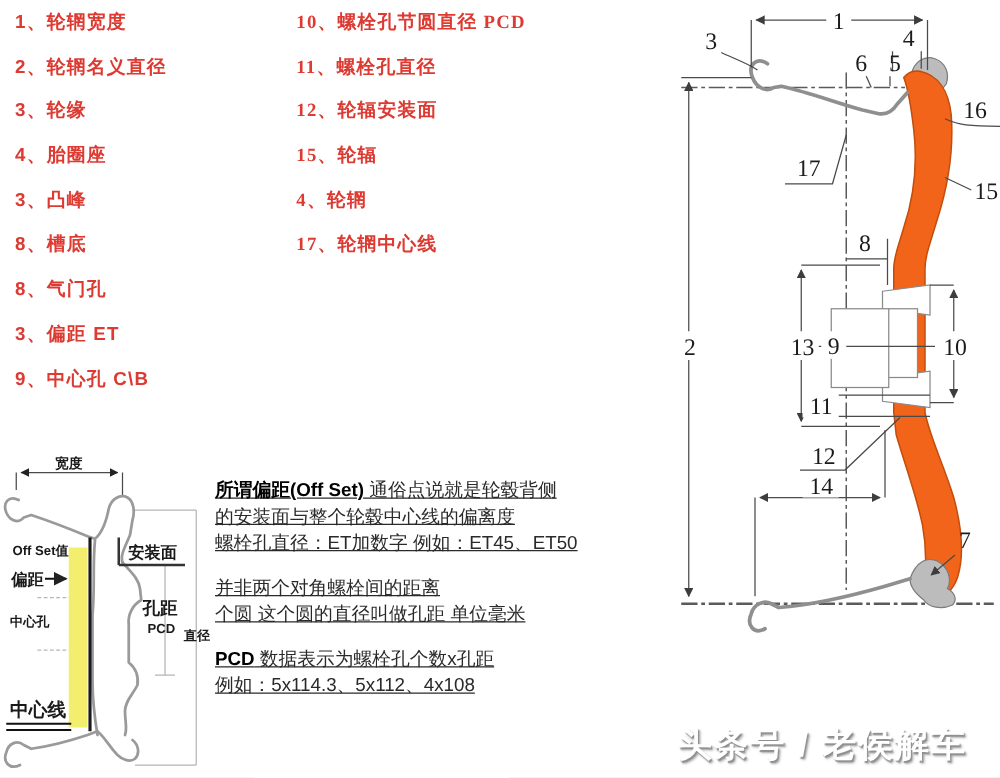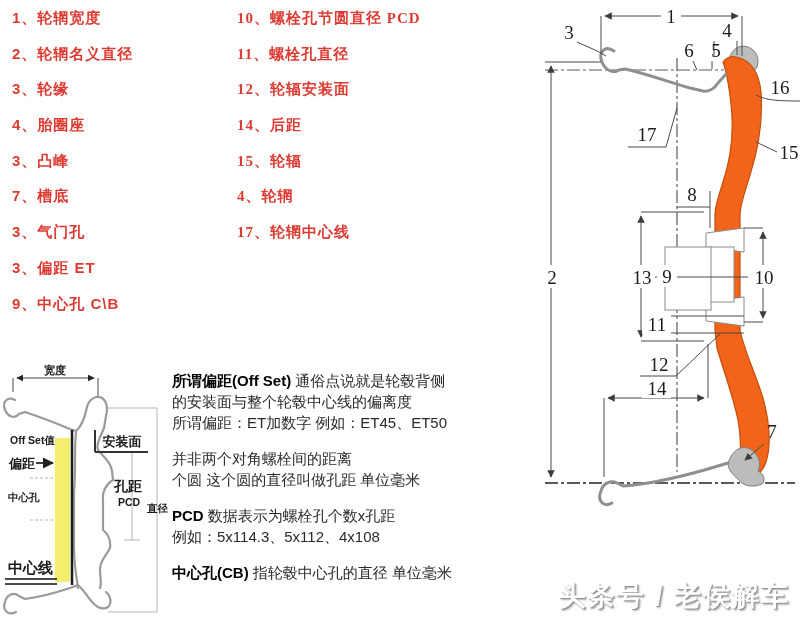--- a/index.html
+++ b/index.html
@@ -13,26 +13,26 @@
   ul.legend.c2{left:237px;font-family:Liberation Serif, serif;}
   ul.legend li{
     height:35.7px;line-height:24px;font-size:15px;font-weight:bold;
     color:#dd3a32;white-space:nowrap;letter-spacing:1px;
   }
   
   .explain{
     position:absolute;left:172px;top:370px;width:340px;
     font-size:15px;line-height:21px;color:#2a2a2a;
   }
-  .explain p{margin:0 0 15px 0;}
+  .explain p{margin:12px 0 15px 0;text-decoration:underline;}
   .explain b{color:#000;}
   .explain .ln{display:block;}
   
   .watermark{
-    position:absolute;right:10px;bottom:8px;
+    position:absolute;right:26px;bottom:8px;
     font-size:27px;font-weight:bold;letter-spacing:2px;
     color:#ffffff;text-shadow:1px 1px 1px #8d8d8d,2px 2px 2px #b5b5b5;
     white-space:nowrap;
   }
   svg{position:absolute;overflow:visible;}
   svg text.num{font-family:"Liberation Serif",serif;font-size:19px;fill:#1c1c1c;}
   svg text.zh{font-family:"Liberation Sans",sans-serif;font-weight:bold;fill:#1a1a1a;}
   .dim{stroke:#4a4a4a;stroke-width:1;fill:none;}
   .cl{stroke:#5a5a5a;stroke-width:1.2;fill:none;stroke-dasharray:13 3 3 3;}
   .rim{stroke:#8f8f8f;stroke-width:3;fill:none;stroke-linecap:round;stroke-linejoin:round;}
@@ -42,31 +42,30 @@
 <body>
 
 <div id="stage">
 
   <ul class="legend c1">
     <li>1、轮辋宽度</li>
     <li>2、轮辋名义直径</li>
     <li>3、轮缘</li>
     <li>4、胎圈座</li>
     <li>3、凸峰</li>
-    <li>7、槽底</li>
-    <li>3、气门孔</li>
+    <li>8、槽底</li>
+    <li>8、气门孔</li>
     <li>3、偏距 ET</li>
     <li>9、中心孔 C\B</li>
   </ul>
 
   <ul class="legend c2">
     <li>10、螺栓孔节圆直径 PCD</li>
     <li>11、螺栓孔直径</li>
     <li>12、轮辐安装面</li>
-    <li>14、后距</li>
     <li>15、轮辐</li>
     <li>4、轮辋</li>
     <li>17、轮辋中心线</li>
   </ul>
 
   <svg style="left:538px;top:0;" width="262" height="518" viewBox="538 0 262 518">
     <defs>
       <marker id="ahm" viewBox="0 0 10 10" refX="9" refY="5" markerWidth="7.5" markerHeight="7.5" orient="auto-start-reverse">
           <path d="M0,0 L10,5 L0,10 z" fill="#3d3d3d"></path>
         </marker>
@@ -252,29 +251,26 @@
     <g>
       <text class="zh" x="8" y="573" font-size="15">中心线</text>
       <path d="M5,579 H57 M5,584 H57" stroke="#111" stroke-width="1.5" fill="none"></path>
     </g>
   </svg>
 
   <div class="explain">
     <p>
       <span class="ln"><b>所谓偏距(Off Set)</b><span> 通俗点说就是轮毂背侧</span></span>
       <span class="ln">的安装面与整个轮毂中心线的偏离度</span>
-      <span class="ln">所谓偏距：ET加数字  例如：ET45、ET50</span>
+      <span class="ln">螺栓孔直径：ET加数字  例如：ET45、ET50</span>
     </p>
     <p>
       <span class="ln">并非两个对角螺栓间的距离</span>
       <span class="ln">个圆  这个圆的直径叫做孔距  单位毫米</span>
     </p>
     <p>
       <span class="ln"><b>PCD</b><span> 数据表示为螺栓孔个数x孔距</span></span>
       <span class="ln">例如：5x114.3、5x112、4x108</span>
     </p>
-    <p>
-      <span class="ln"><b>中心孔(CB)</b><span> 指轮毂中心孔的直径  单位毫米</span></span>
-    </p>
   </div>
 
   <div class="watermark">头条号 / 老侯解车</div>
 </div>
 
 </body></html>

